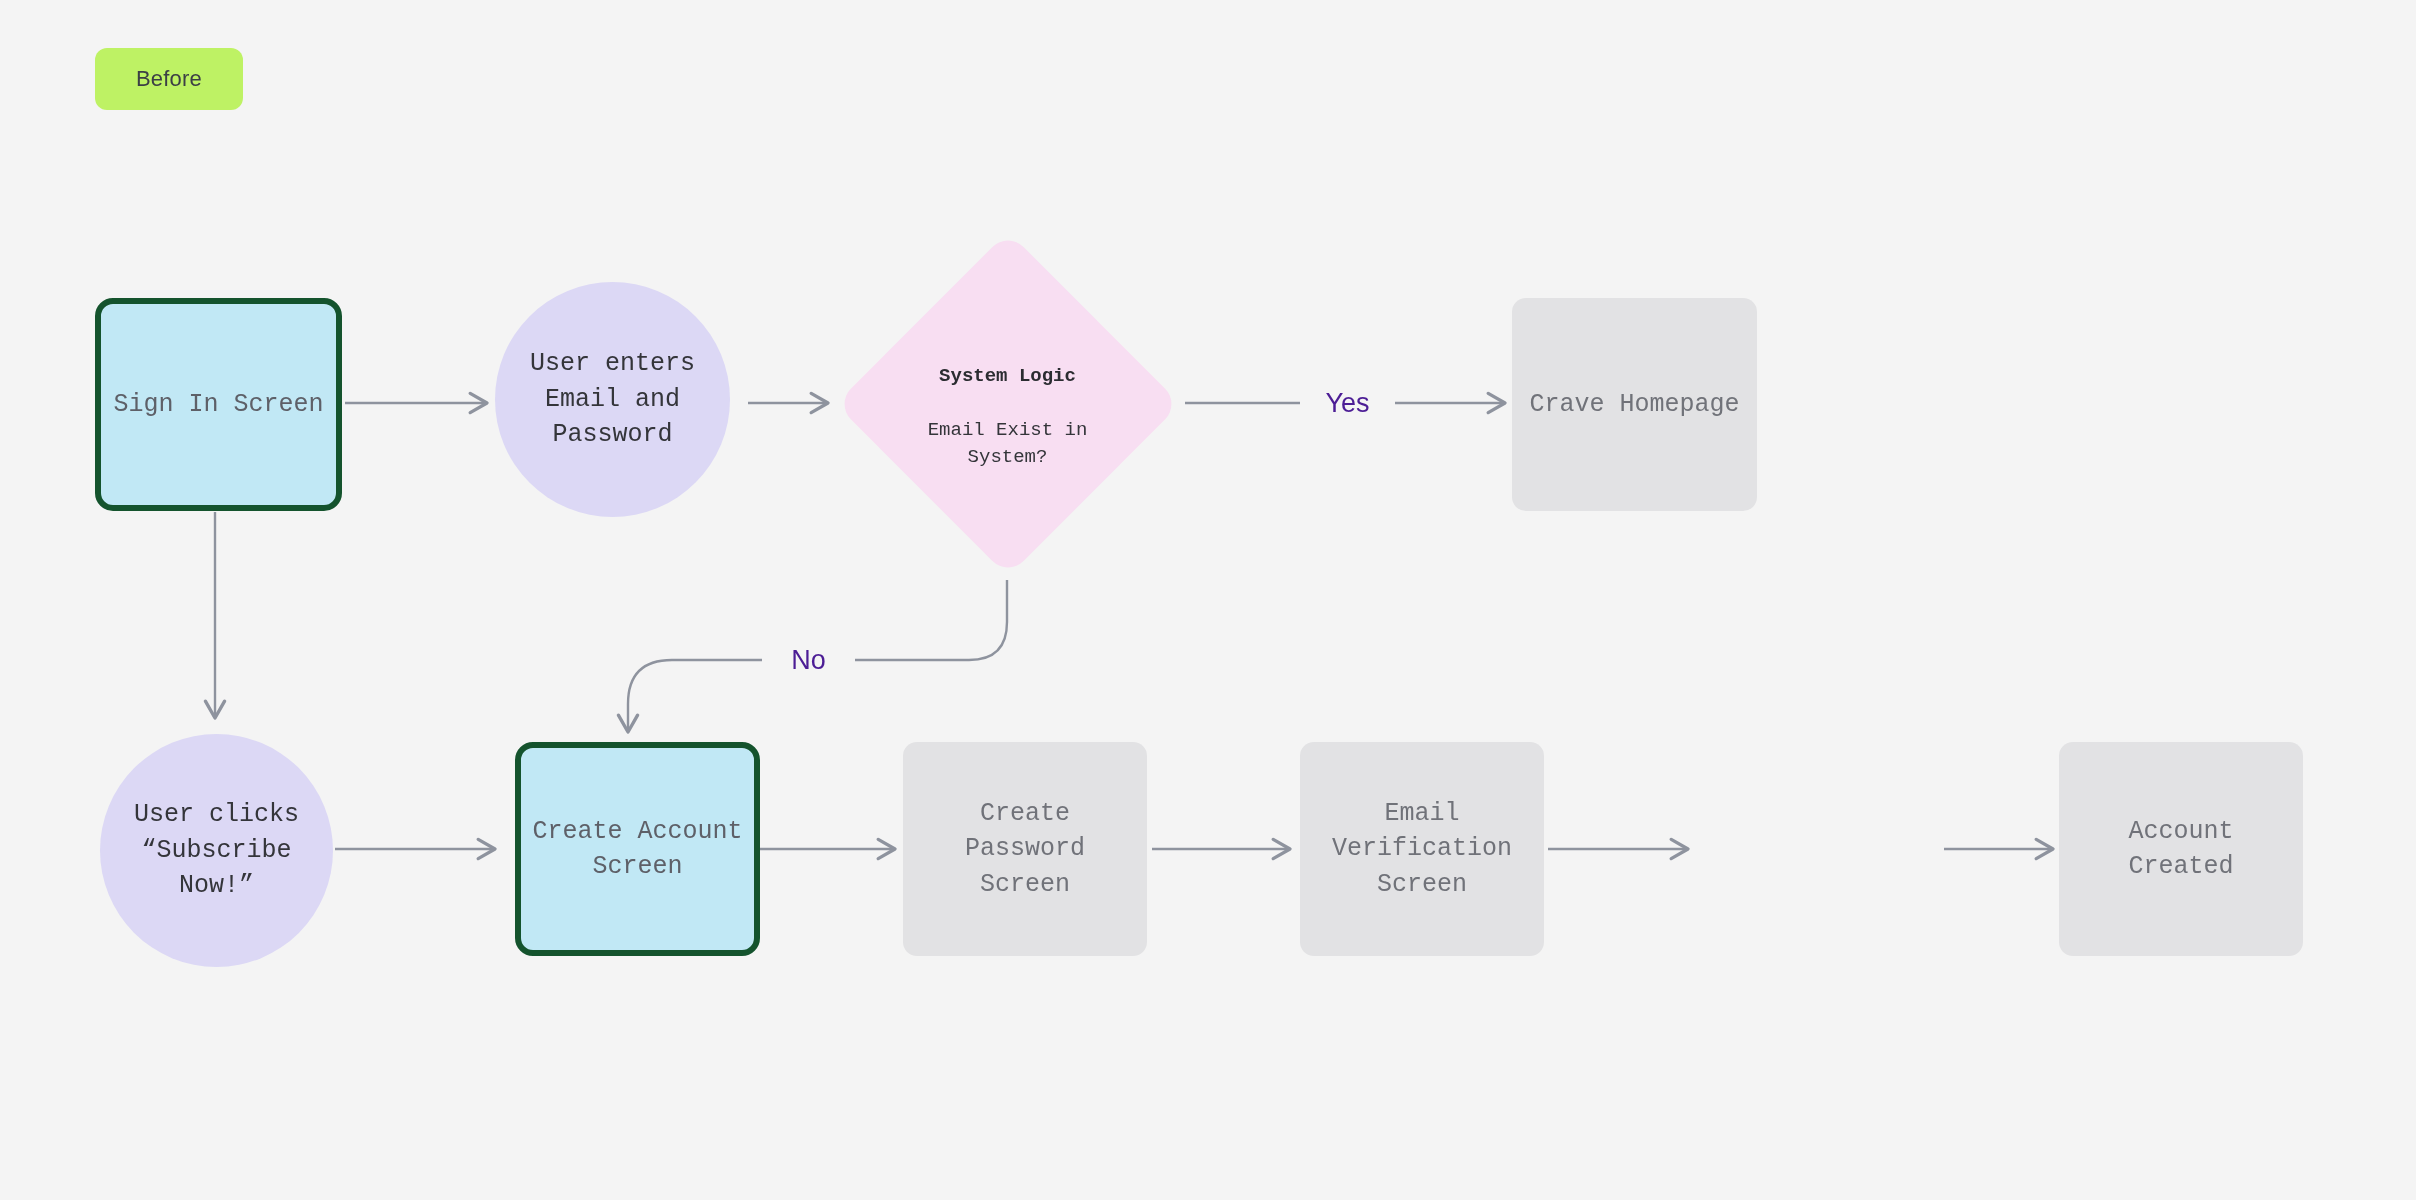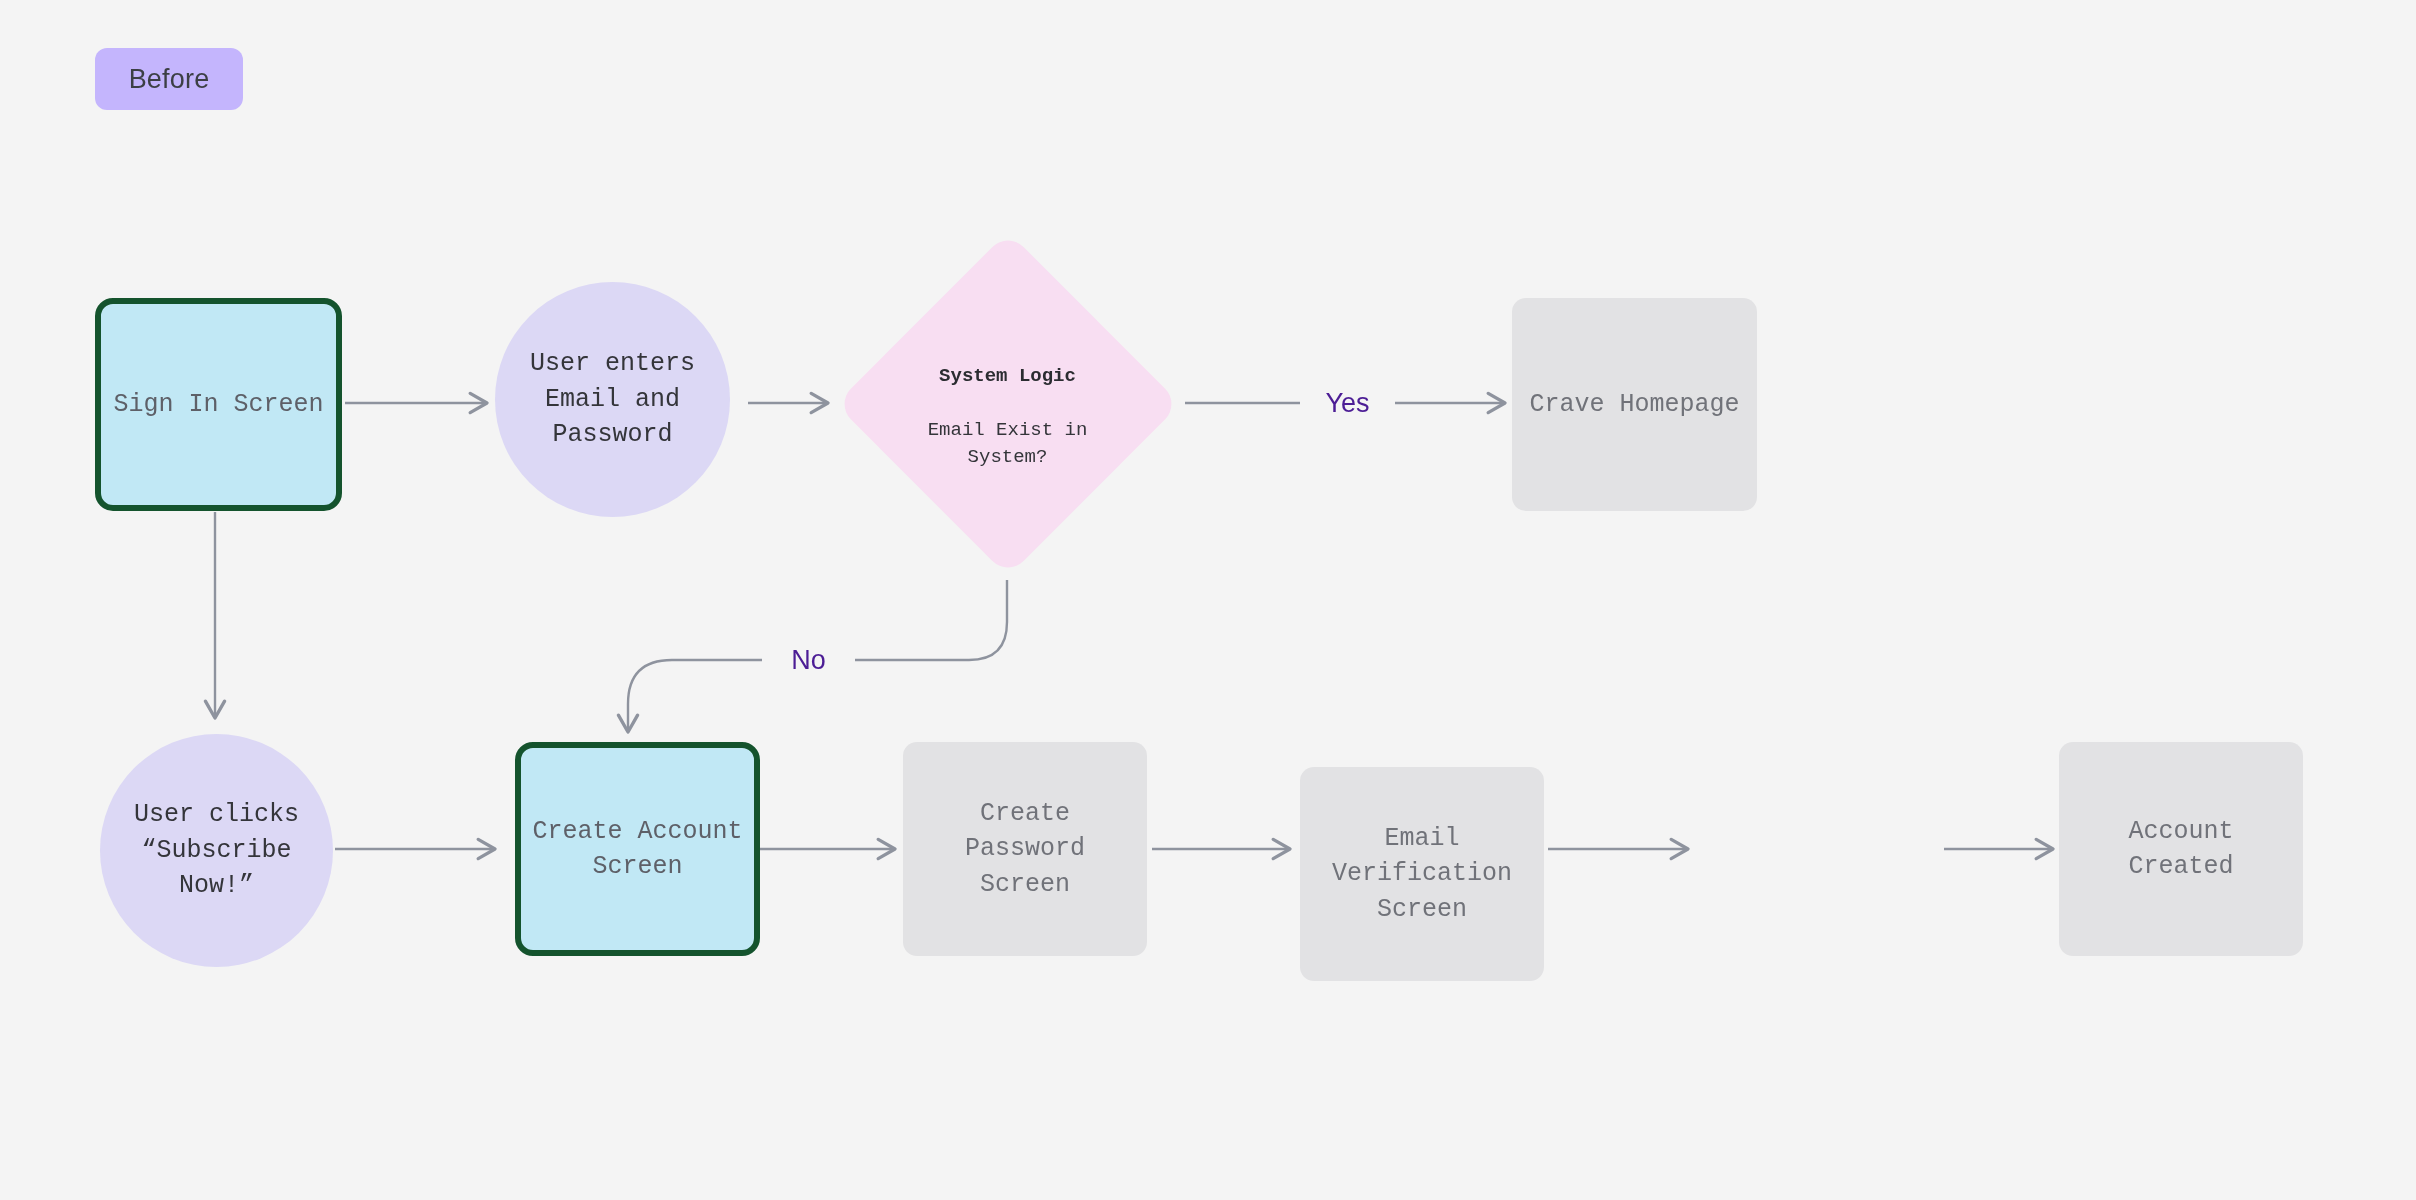--- a/index.html
+++ b/index.html
@@ -25,24 +25,24 @@
     top: 0;
     width: 2416px;
     height: 1200px;
     pointer-events: none;
   }
   .chip {
     position: absolute;
     display: flex;
     align-items: center;
     justify-content: center;
-    background: #c4b5fd;
+    background: #bef264;
     border-radius: 12px;
     color: #3c3f45;
-    font-size: 27px;
+    font-size: 22px;
     letter-spacing: 0.2px;
   }
   .node {
     position: absolute;
     display: flex;
     align-items: center;
     justify-content: center;
     text-align: center;
     box-sizing: border-box;
     font-family: Liberation Mono, monospace;
@@ -186,21 +186,21 @@
   <div class="node node-rect-active" style="left:506px; top:742px; width:245px; height:214px;margin-left:9px;">
     <span class="label">Create Account
 Screen</span>
   </div>
 
   <div class="node node-rect-muted" style="left:903px; top:742px; width:244px; height:214px;">
     <span class="label">Create Password
 Screen</span>
   </div>
 
-  <div class="node node-rect-muted" style="left:1300px; top:742px; width:244px; height:214px;margin-top:25px;">
+  <div class="node node-rect-muted" style="left:1300px; top:742px; width:244px; height:214px;">
     <span class="label">Email Verification
 Screen</span>
   </div>
 
 
   <div class="node node-rect-muted" style="left:2059px; top:742px; width:244px; height:214px;">
     <span class="label">Account Created</span>
   </div>
 
 </div>

